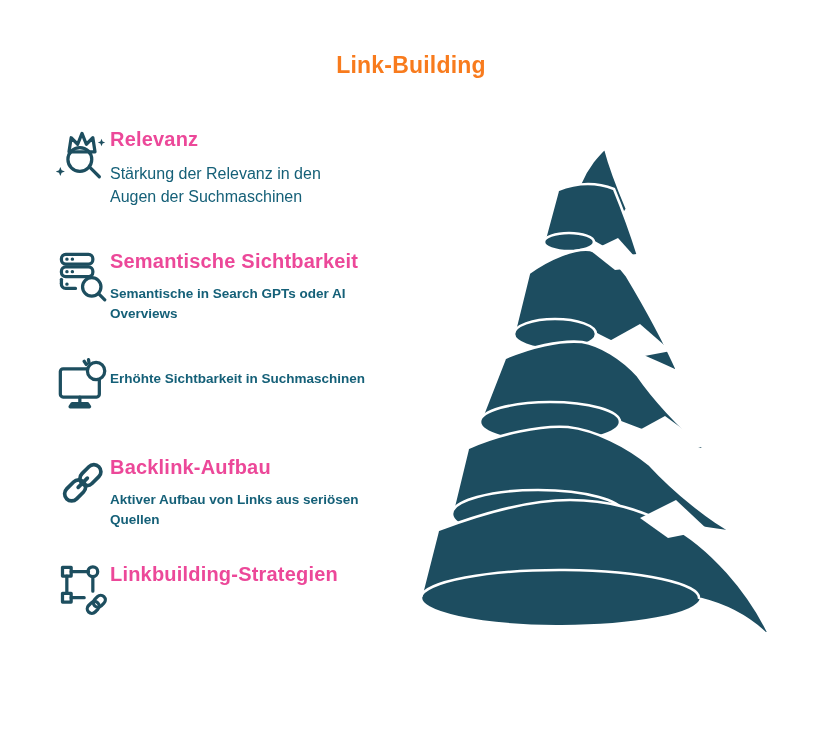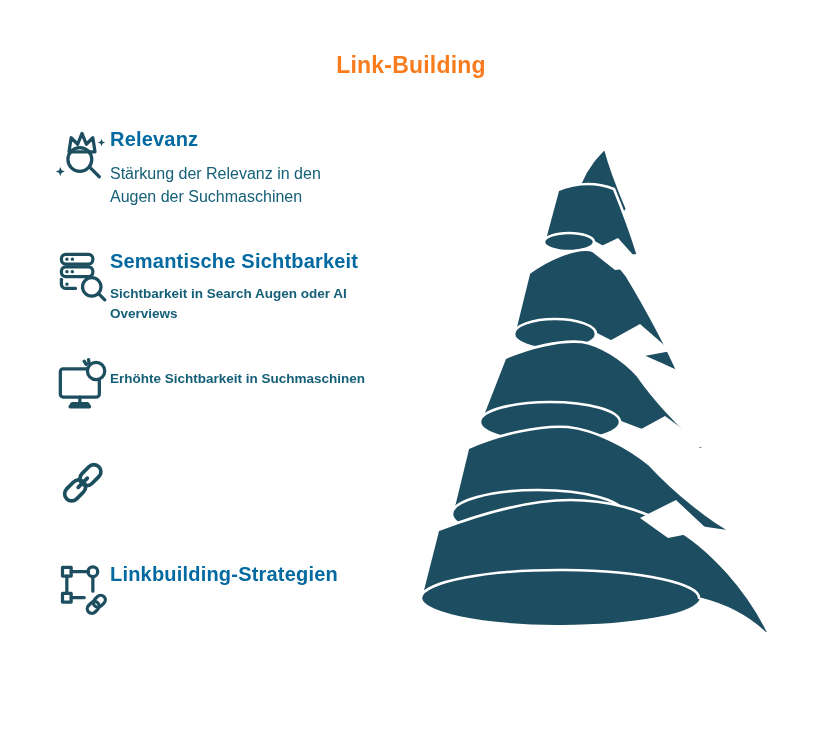--- a/index.html
+++ b/index.html
@@ -20,21 +20,21 @@
     letter-spacing: 0.2px;
   }
   .item { position: absolute; left: 56px; }
   .item .icon {
     position: absolute; left: 0; top: 0;
     width: 52px; height: 52px;
   }
   .item .txt { position: absolute; left: 54px; top: 0; width: 330px; }
   .heading {
     font-size: 20px; font-weight: 700;
-    color: #0369a1; letter-spacing: 0.2px;
+    color: #ec4899; letter-spacing: 0.2px;
   }
   .desc {
     margin-top: 11px;
     font-size: 13.5px; line-height: 1.5;
     font-weight: 700;
     color: #156078;
   }
   .desc.lg { font-size: 16px; line-height: 1.45; font-weight: 400; }
   .cone { position: absolute; left: 410px; top: 110px; width: 410px; height: 600px; }
   svg.icon-svg { width: 100%; height: 100%; display: block; }
@@ -69,21 +69,21 @@
         <rect x="5" y="15.5" width="29" height="9" rx="4"></rect>
         <path d="M 5,31 a 4,4 0 0 0 4,4.5 h 9"></path>
         <path d="M 5,31 v -4"></path>
         <path d="M 10,8.5 h 0.2 M 15,8.5 h 0.2 M 10,20 h 0.2 M 15,20 h 0.2 M 10,31.5 h 0.2"></path>
         <circle cx="33" cy="34" r="8.5"></circle>
         <path d="M 39.5,40.5 L 45,46"></path>
       </svg>
     </div>
     <div class="txt">
       <div class="heading">Semantische Sichtbarkeit</div>
-      <div class="desc" style="max-width:250px;">Sichtbarkeit in Search Augen oder AI Overviews</div>
+      <div class="desc" style="max-width:250px;">Semantische in Search GPTs oder AI Overviews</div>
     </div>
   </div>
 
   <div class="item" style="top:358px;">
     <div class="icon">
       <svg class="icon-svg" viewBox="0 0 48 48" fill="none" stroke="#1d4e5f" stroke-width="3" stroke-linecap="round" stroke-linejoin="round">
         <rect x="4" y="10" width="36" height="26" rx="2.5"></rect>
         <path d="M 15,42 L 29,42 L 31,45 L 13,45 Z"></path>
         <path d="M 22,36 L 22,42"></path>
         <circle cx="37" cy="12" r="8" fill="#ffffff"></circle>
@@ -99,20 +99,22 @@
     <div class="icon">
       <svg class="icon-svg" viewBox="0 0 48 48" fill="none" stroke="#1d4e5f" stroke-width="3.4" stroke-linecap="round" stroke-linejoin="round">
         <g transform="rotate(-45 24 24)">
           <rect x="3" y="18.5" width="22" height="13" rx="6.5"></rect>
           <rect x="23" y="18.5" width="22" height="13" rx="6.5"></rect>
           <path d="M 18,25 L 30,25"></path>
         </g>
       </svg>
     </div>
     <div class="txt">
+      <div class="heading">Backlink-Aufbau</div>
+      <div class="desc" style="max-width:266px;">Aktiver Aufbau von Links aus seriösen Quellen</div>
     </div>
   </div>
 
   <div class="item" style="top:563px;">
     <div class="icon">
       <svg class="icon-svg" viewBox="0 0 48 48" fill="none" stroke="#1d4e5f" stroke-width="3" stroke-linecap="round" stroke-linejoin="round">
         <path d="M 14,8 L 30,8 M 10,12 L 10,28 M 34,12.5 L 34,26 M 14,32 L 26,32"></path>
         <rect x="6" y="4" width="8" height="8"></rect>
         <circle cx="34" cy="8" r="4.5"></circle>
         <rect x="6" y="28" width="8" height="8"></rect>

